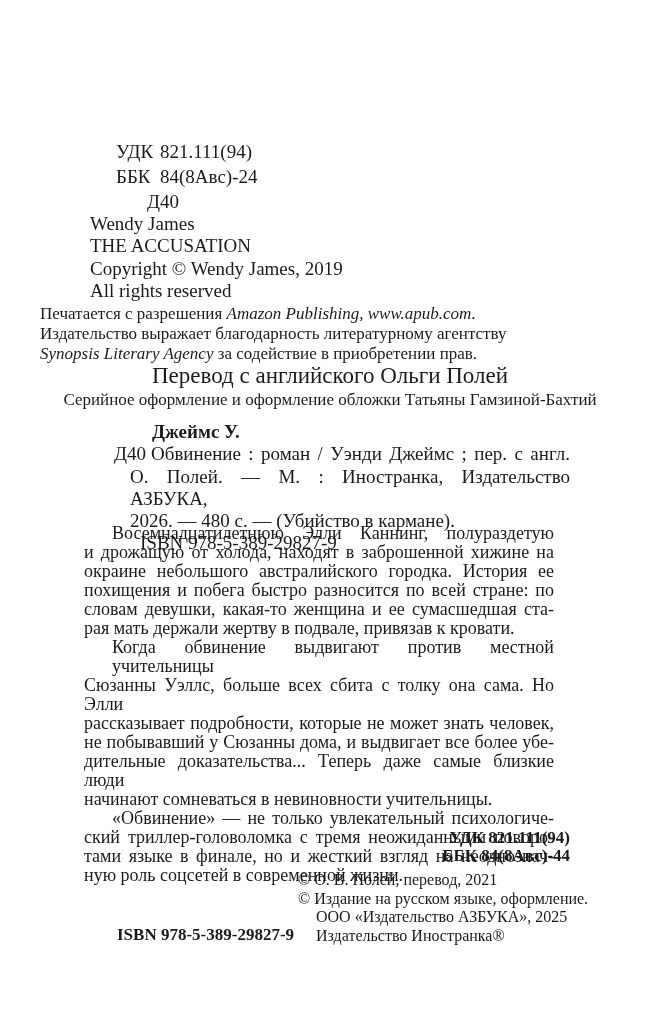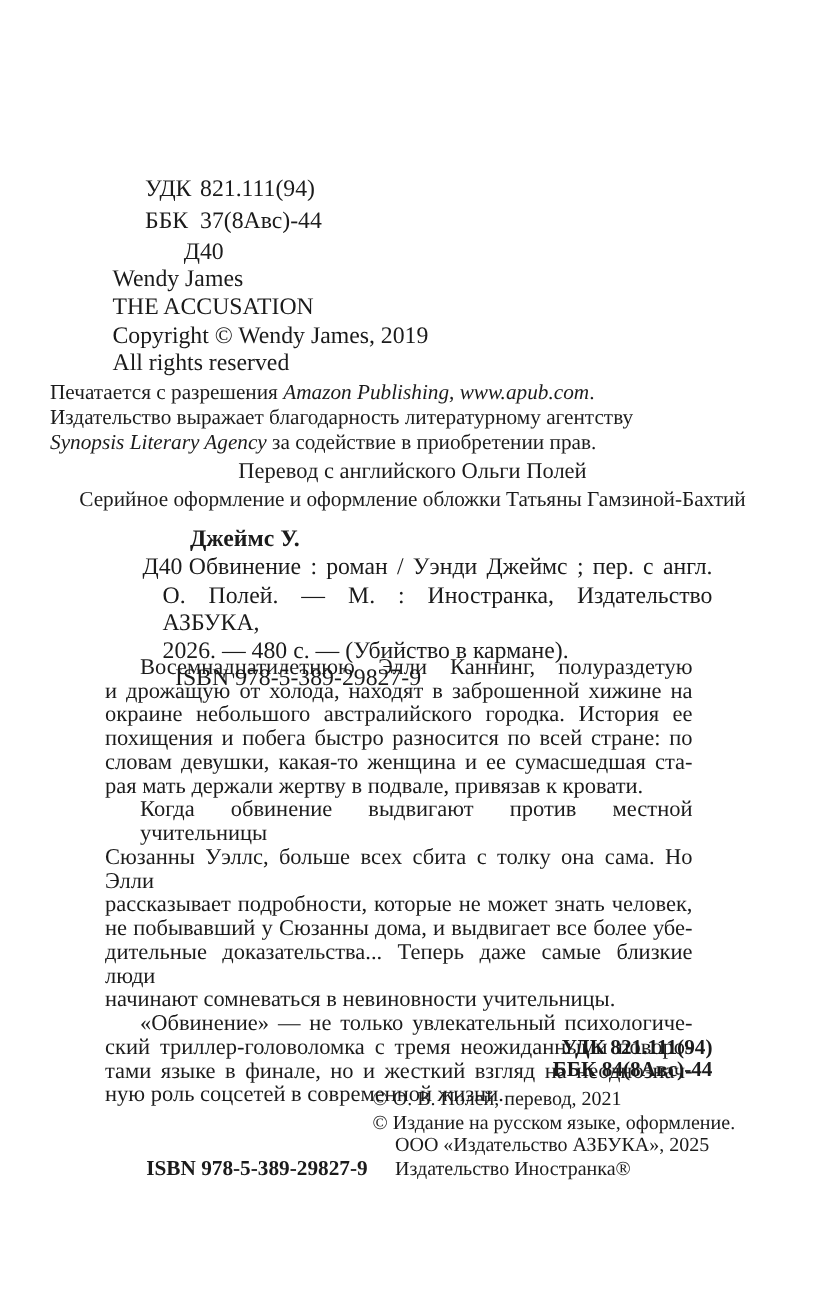--- a/index.html
+++ b/index.html
@@ -15,21 +15,21 @@
   .abs{position:absolute;}
   
   #top-codes{left:116px;top:103px;font-size:19px;line-height:25px;}
   .code-label{display:inline-block;width:44px;}
   .code-row-indent{padding-left:31px;}
   
   #title-block{left:90px;top:177px;width:480px;font-size:19px;line-height:22.4px;}
   
   #permission{left:40px;top:268px;width:580px;font-size:17px;line-height:20px;}
   .ital{font-style:italic;}
-  #translation{left:40px;top:330px;width:580px;text-align:center;font-size:18px;line-height:20px;}
+  #translation{left:40px;top:330px;width:580px;text-align:center;font-size:23px;line-height:20px;}
   #design{left:40px;top:354px;width:580px;text-align:center;font-size:17px;line-height:20px;}
   
   #biblio{left:130px;top:385px;width:440px;font-size:19px;line-height:22.3px;}
   #biblio .author{font-weight:bold;padding-left:22px;}
   #biblio .code{position:absolute;left:-16px;top:22px;}
   .jline{text-align:justify;text-align-last:justify;}
   .first-ind{padding-left:21px;}
   #biblio .isbn-row{padding-left:10px;}
   
   #annotation{left:84px;top:488px;width:470px;font-size:18px;line-height:19px;}
@@ -41,21 +41,21 @@
   #copyright .cont{padding-left:18px;}
   #isbn-bottom{left:117px;top:889px;font-size:17px;font-weight:bold;}
 </style>
 </head>
 <body>
 
 <div id="page">
 
   <div id="top-codes" class="abs">
     <div><span class="code-label">УДК</span><span>821.111(94)</span></div>
-    <div><span class="code-label">ББК</span><span>37(8Авс)-44</span></div>
+    <div><span class="code-label">ББК</span><span>84(8Авс)-24</span></div>
     <div class="code-row-indent">Д40</div>
   </div>
 
   <div id="title-block" class="abs">
     <div>Wendy James</div>
     <div>THE ACCUSATION</div>
     <div>Copyright © Wendy James, 2019</div>
     <div>All rights reserved</div>
   </div>
 

